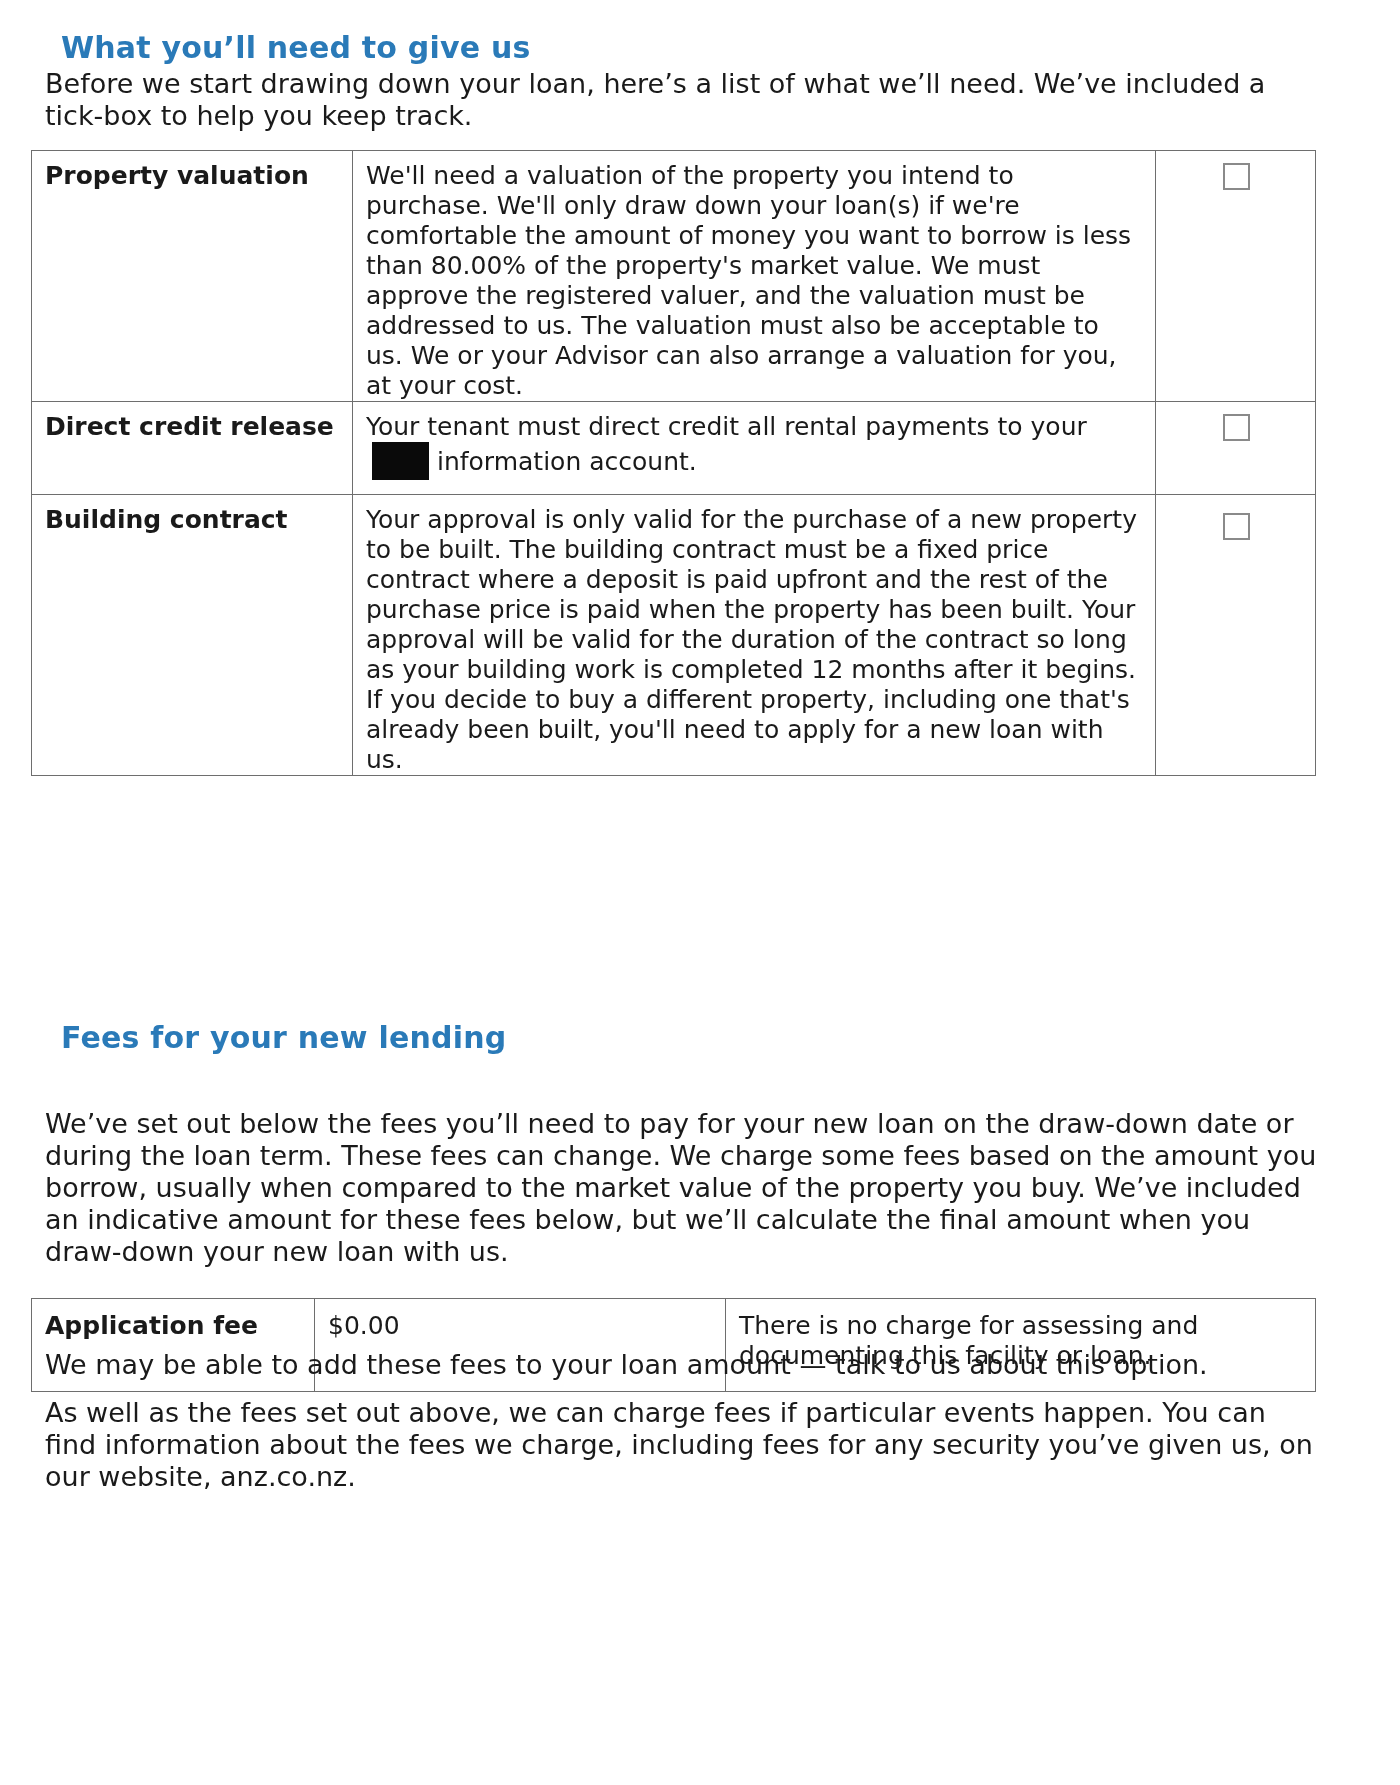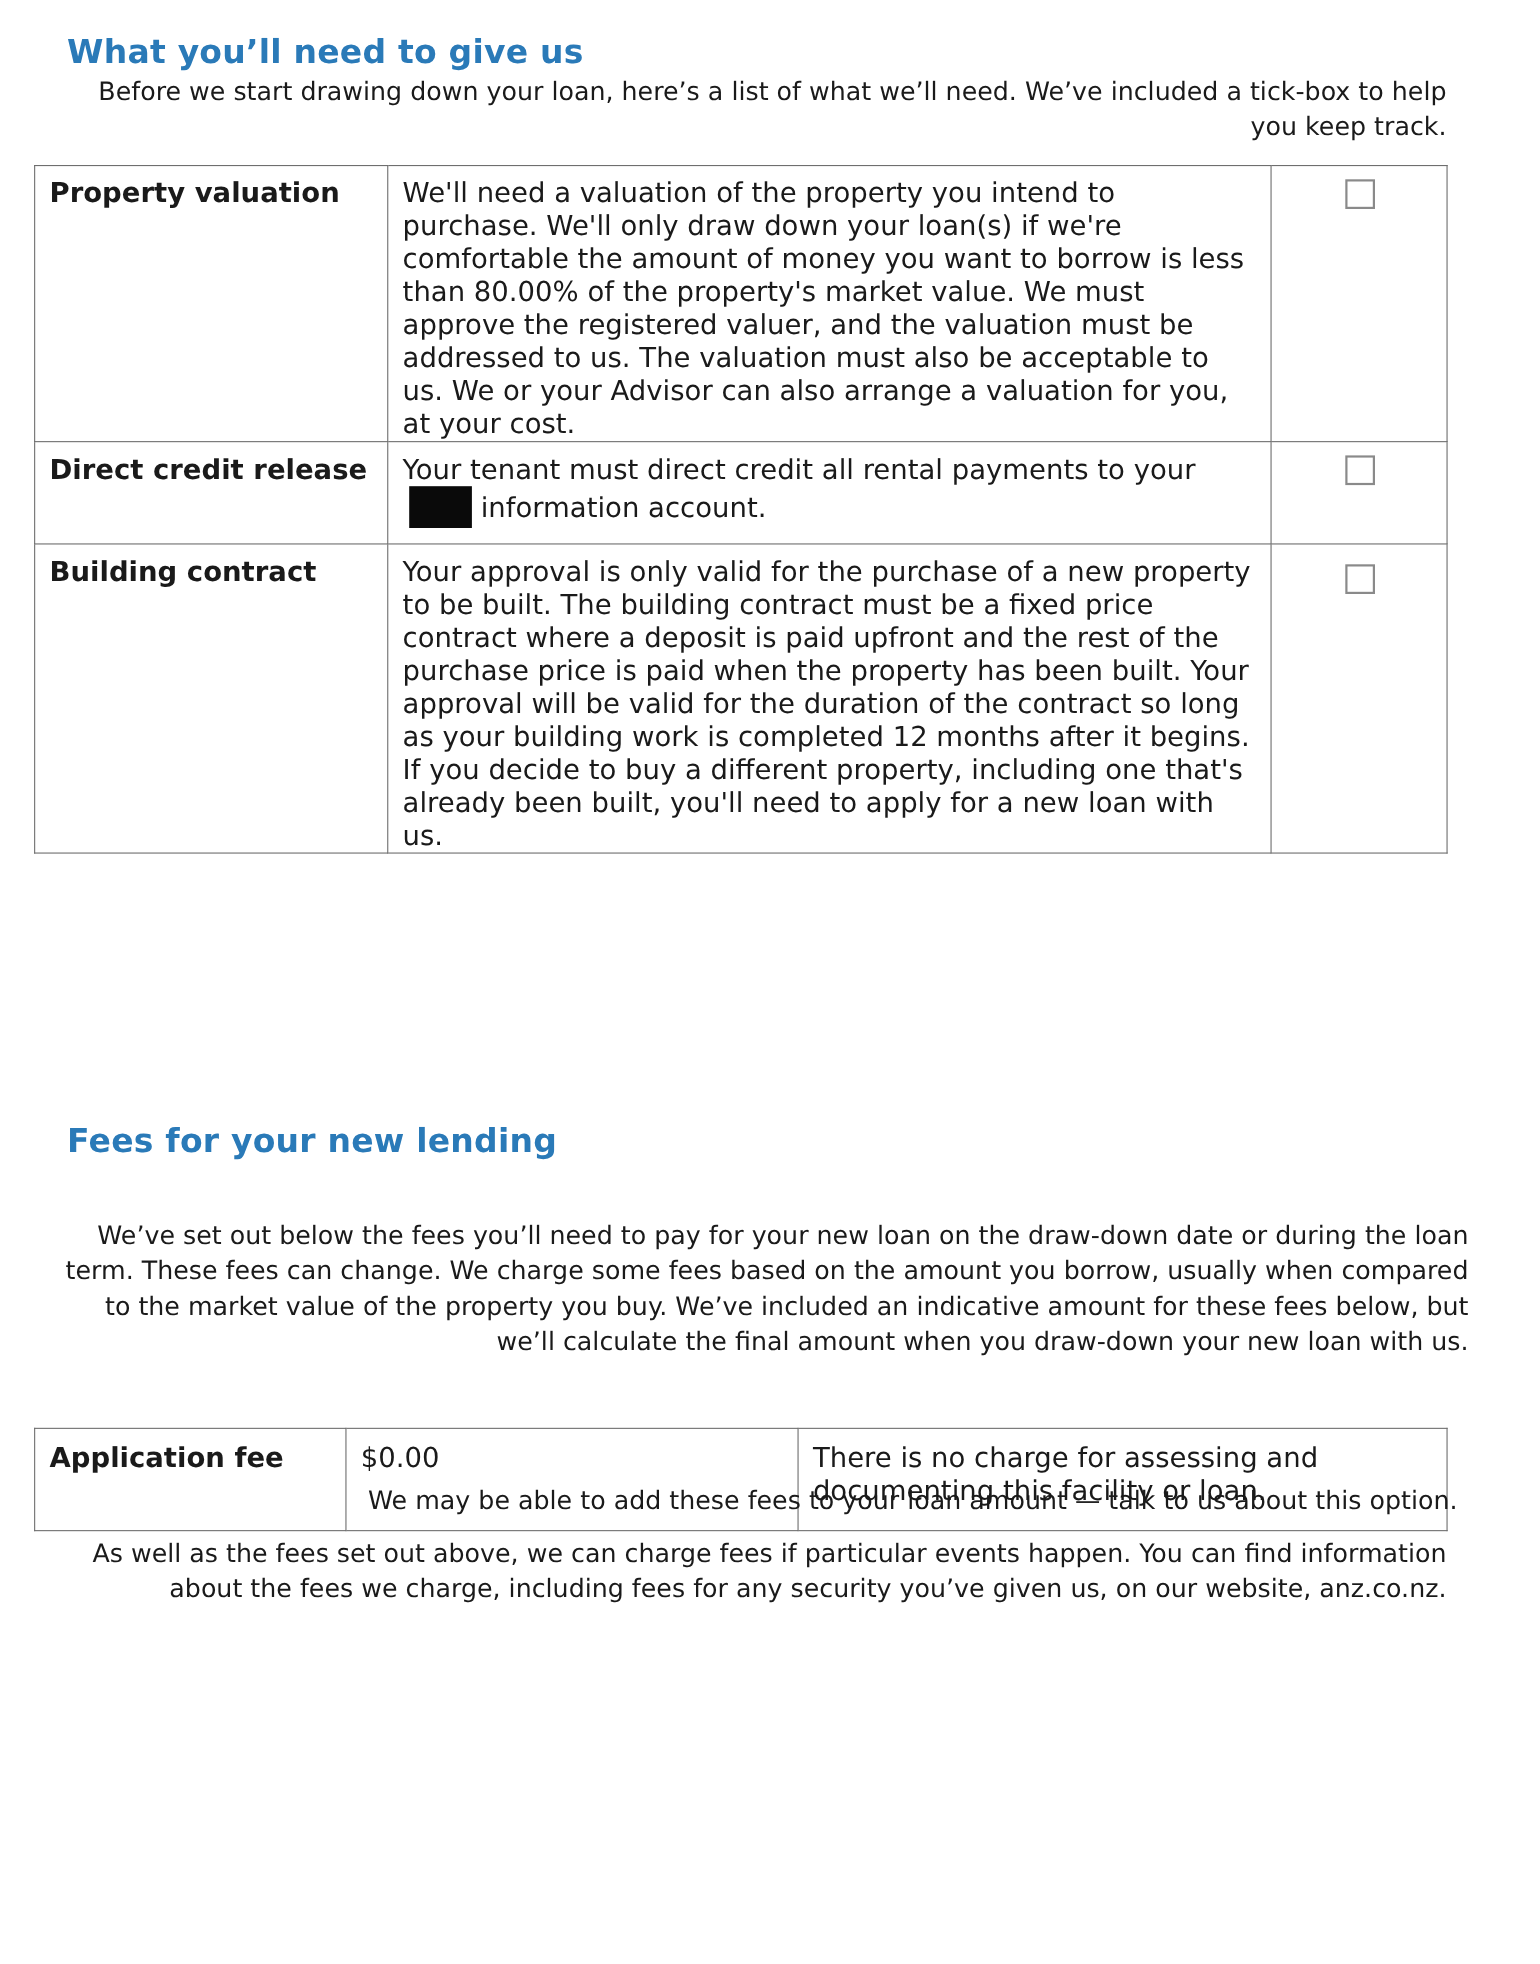--- a/index.html
+++ b/index.html
@@ -1,21 +1,21 @@
 <!DOCTYPE html>
 <html><head>
 <meta charset="utf-8">
 <style>
   html, body { margin:0; padding:0; background:#ffffff; }
   body { width:1400px; height:1785px; position:relative; overflow:hidden;
          font-family:"DejaVu Sans", sans-serif; color:#1a1a1a; }
   .h2 { position:absolute; left:45px; margin:16px; font-size:30px; font-weight:bold;
         color:#2a7ab8; letter-spacing:0.2px; }
-  .para { position:absolute; left:45px; width:1280px; margin:0; font-size:23px;
-          line-height:32px; color:#1a1a1a;text-align:right; }
+  .para { position:absolute; left:45px; width:1280px; margin:0; font-size:27px;
+          line-height:32px; color:#1a1a1a; }
   table { position:absolute; border-collapse:collapse; table-layout:fixed; }
   td { border:1.5px solid #6e6e6e; vertical-align:top; font-size:25px;
        line-height:30px; padding:10px 12px 0 13px; }
   td.label { font-weight:bold; }
   .req-table { left:31px; top:150px; width:1284px; }
   .req-table col.c1 { width:321px; }
   .req-table col.c2 { width:803px; }
   .req-table col.c3 { width:160px; }
   td.tick { text-align:center; padding-top:12px; }
   .checkbox { display:inline-block; width:27px; height:27px; border:2px solid #8a8a8a;

